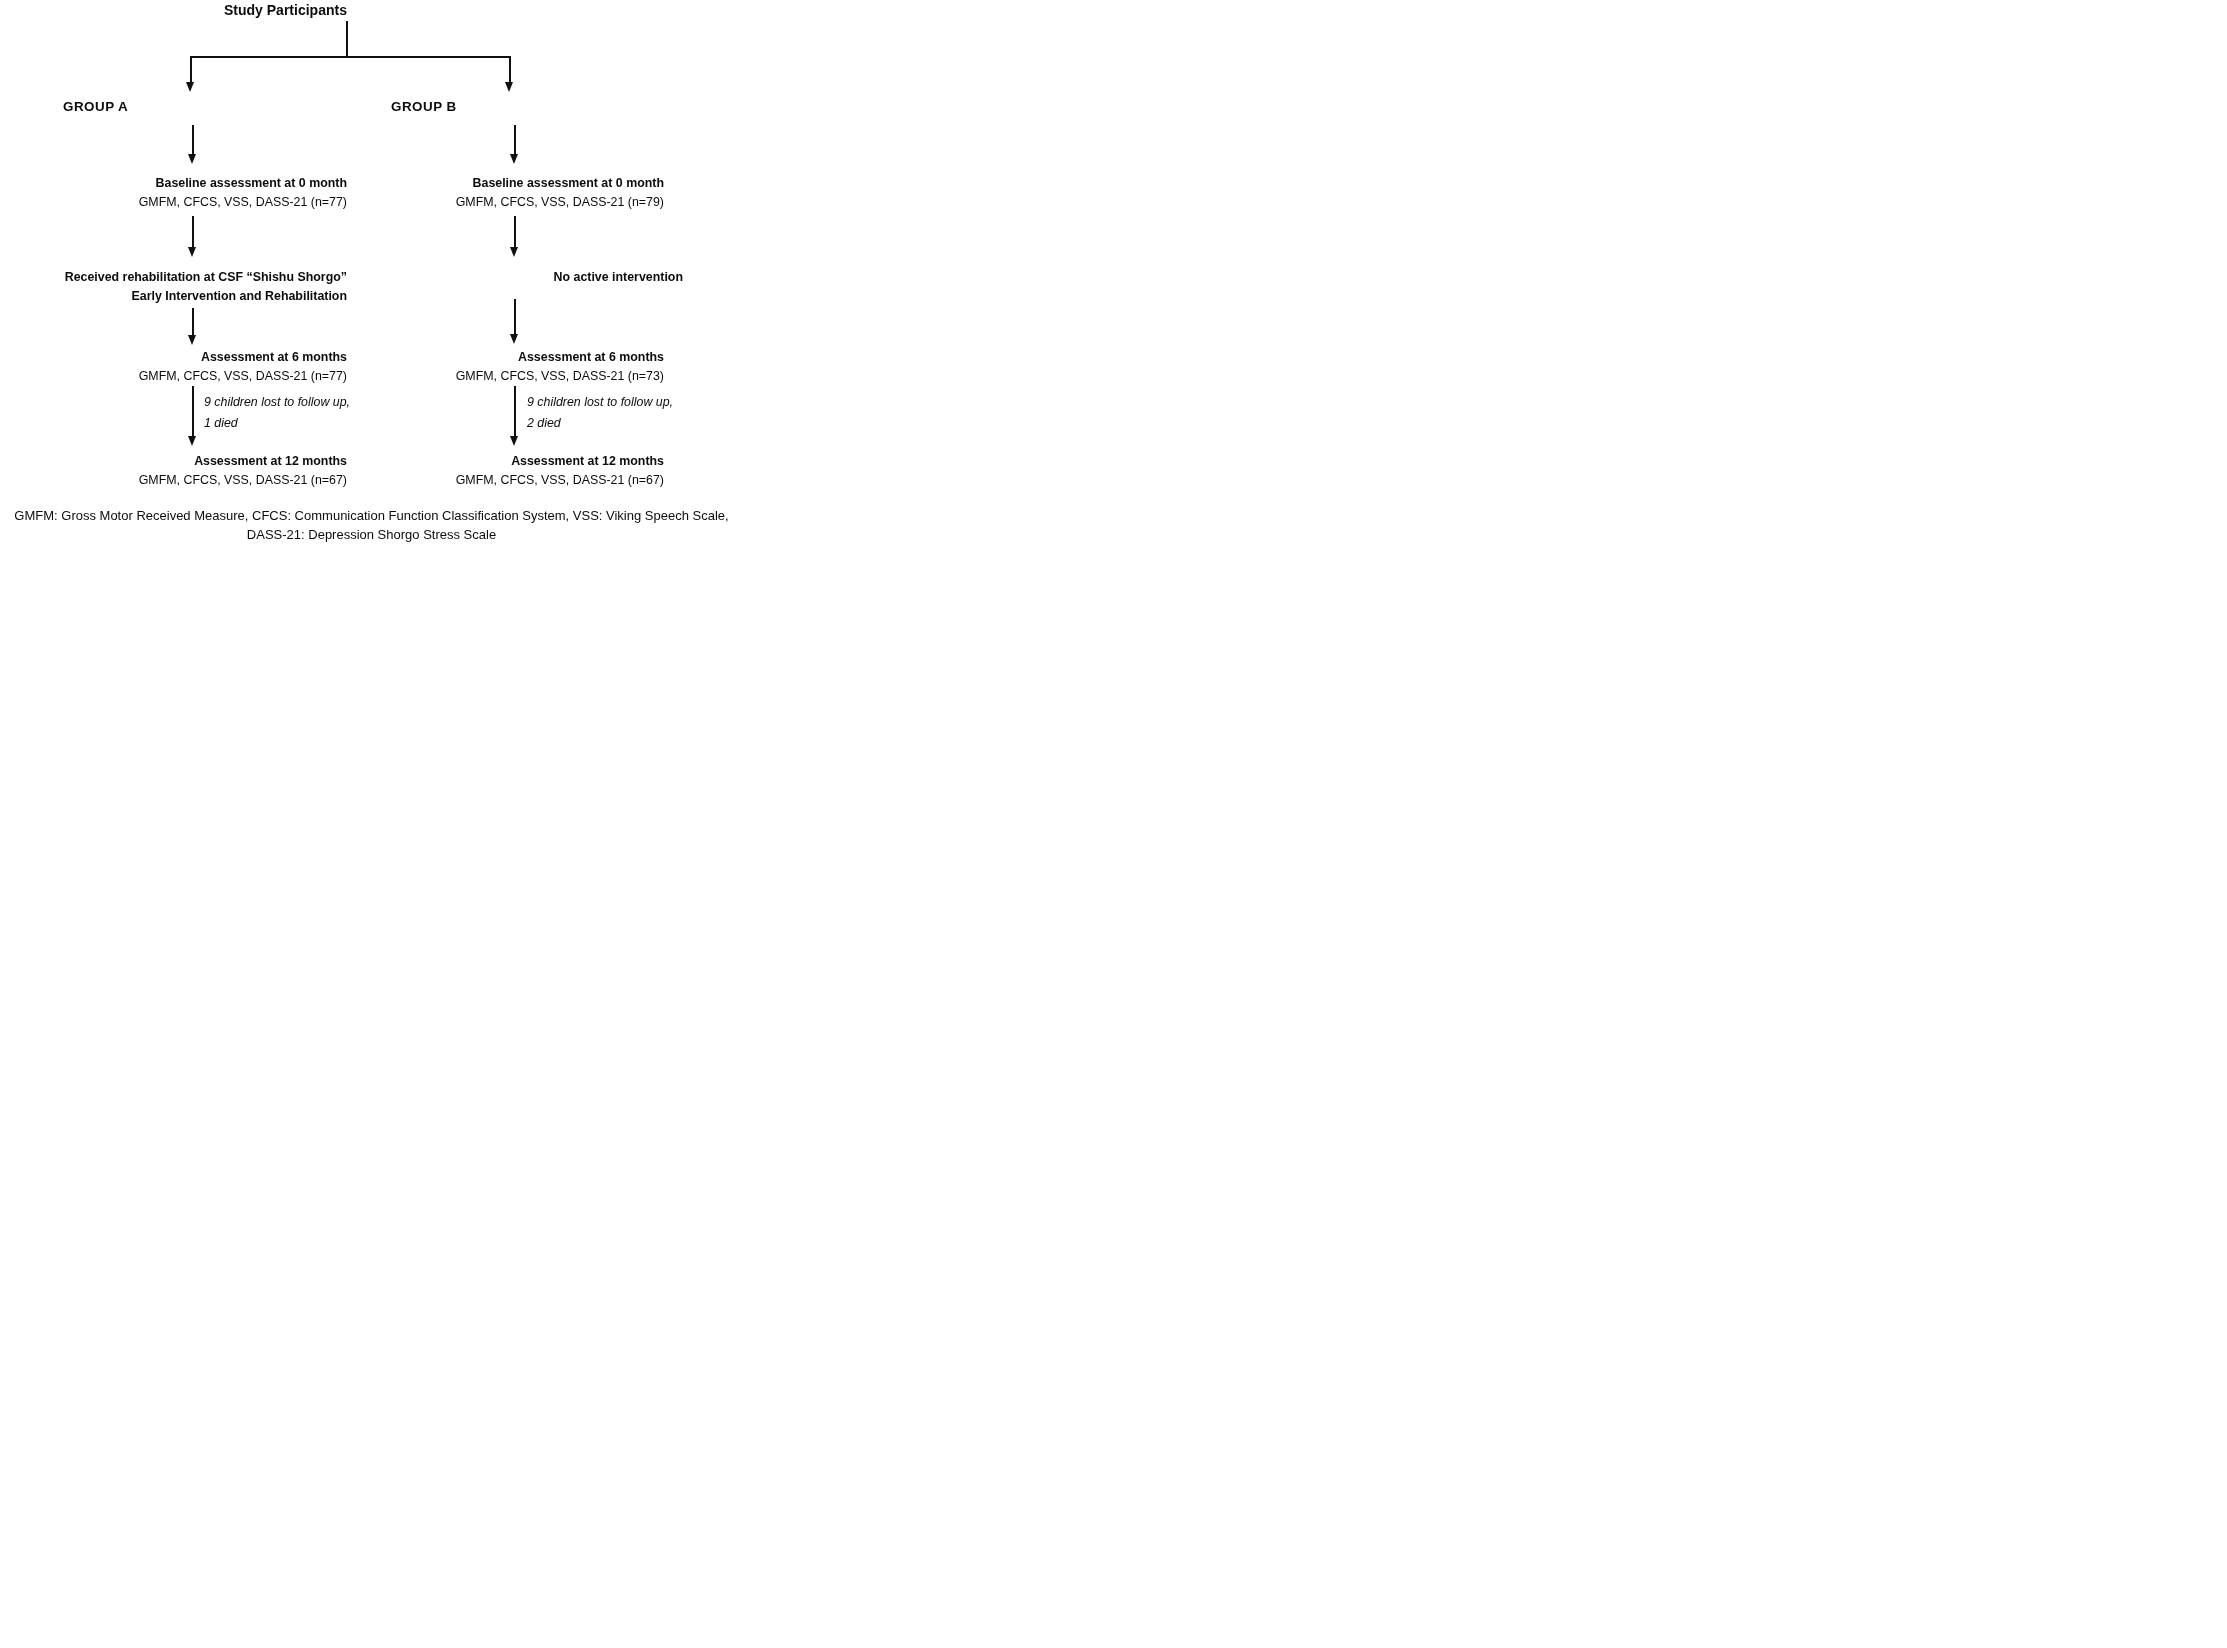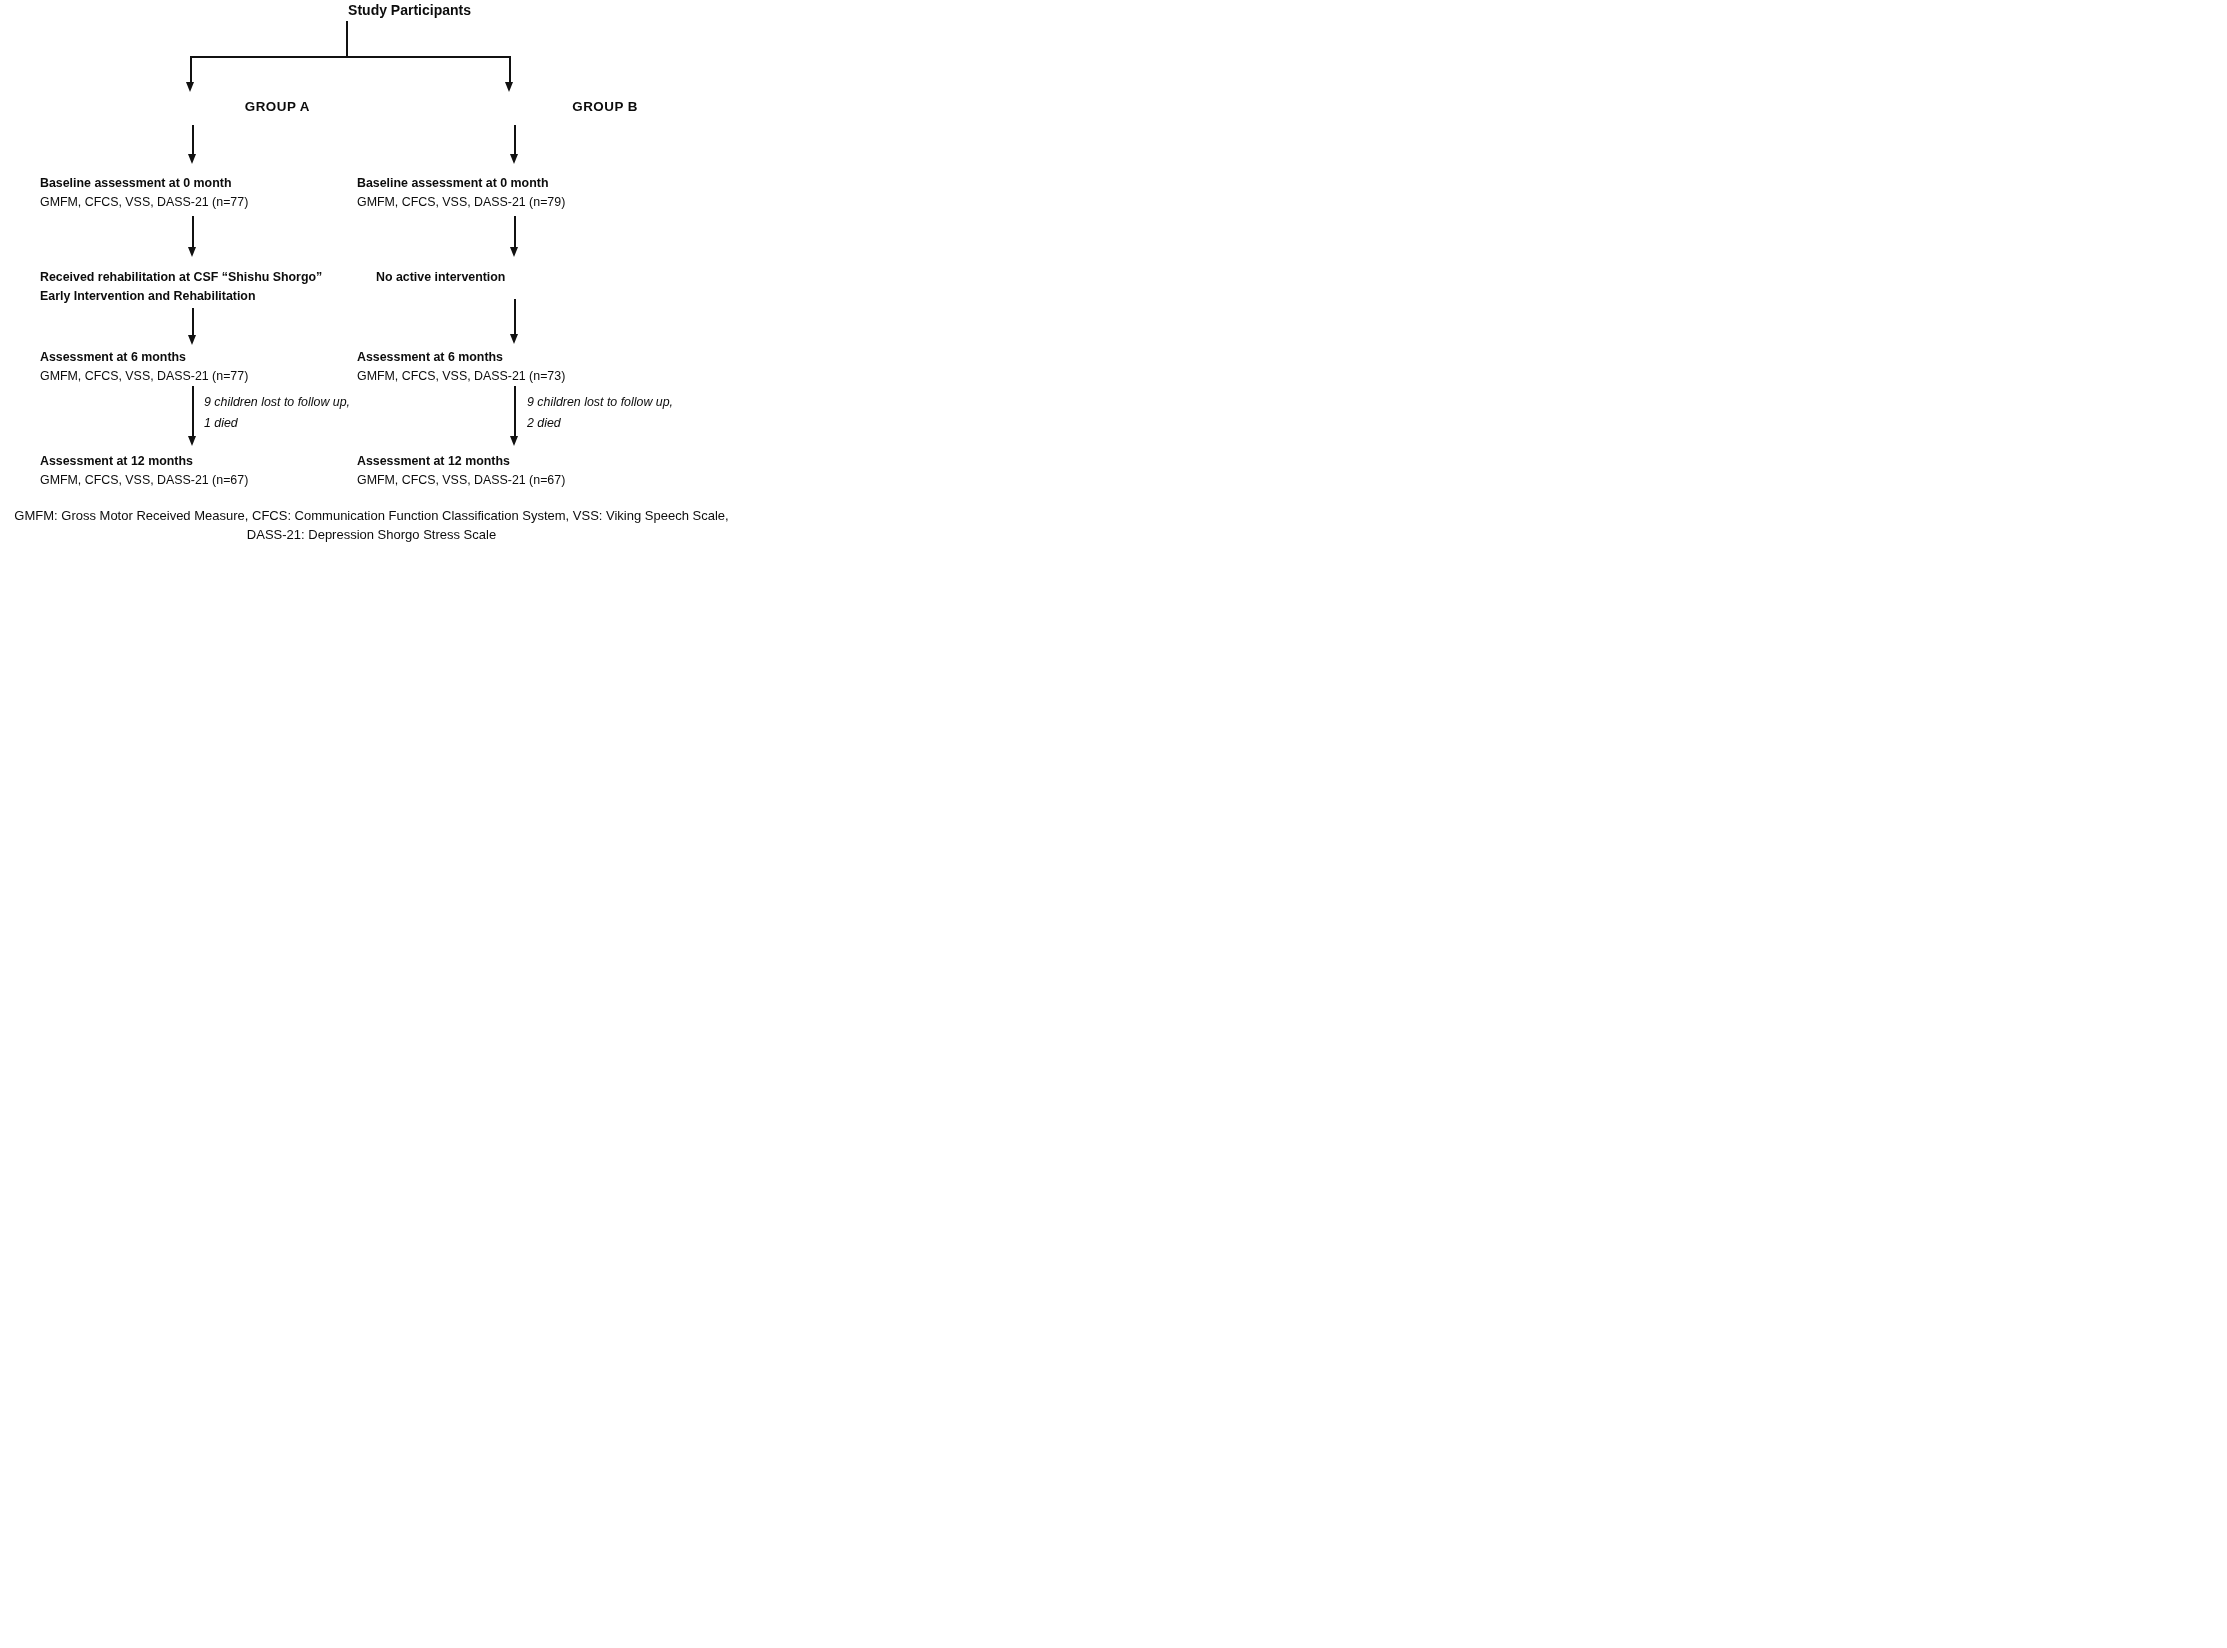--- a/index.html
+++ b/index.html
@@ -5,24 +5,24 @@
   html,body{margin:0;padding:0;background:#ffffff;}
   .page{
     position:relative;
     width:742px;
     height:550px;
     background:#ffffff;
     font-family:"Liberation Sans", sans-serif;
     color:#0c0c0c;
     overflow:hidden;
   }
-  .txt{position:absolute; text-align:right; white-space:nowrap;}
+  .txt{position:absolute; text-align:left; white-space:nowrap;}
   .title{font-size:14px; font-weight:bold;}
   .group-label{font-size:13.4px; font-weight:bold; letter-spacing:0.5px;}
-  .block{position:absolute; text-align:left; font-size:12.4px; line-height:19.3px;}
+  .block{position:absolute; text-align:right; font-size:12.4px; line-height:19.3px;}
   .block .hd{font-weight:bold;}
   .note{position:absolute; text-align:left; font-size:12.4px; font-style:italic; line-height:21px;}
   .footnote{position:absolute; text-align:center; font-size:13px; line-height:19.3px; font-weight:normal;}
   .vline{position:absolute; width:1.5px; background:#111111;}
   .hline{position:absolute; height:2px; background:#111111;}
   .arrowhead{
     position:absolute; width:0; height:0;
     border-left:4.5px solid transparent;
     border-right:4.5px solid transparent;
     border-top:10px solid #111111;

